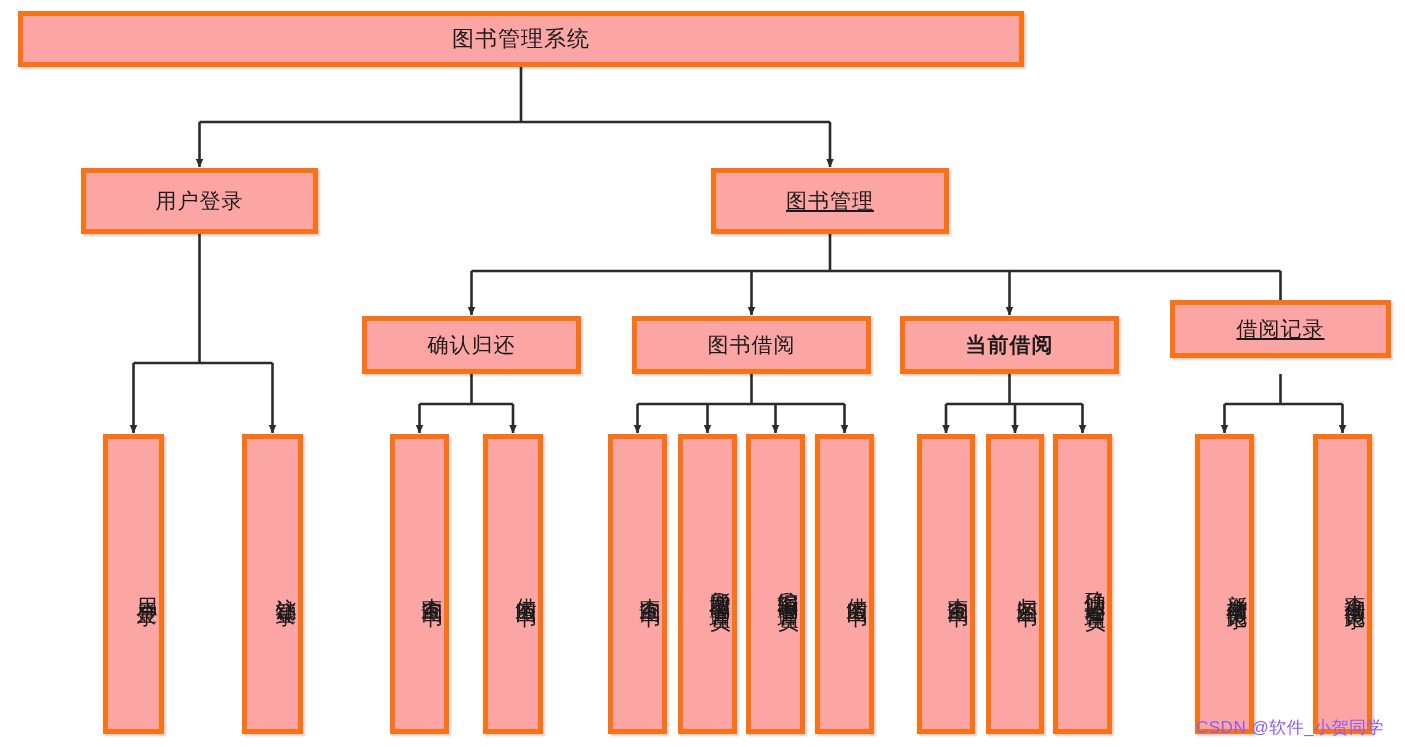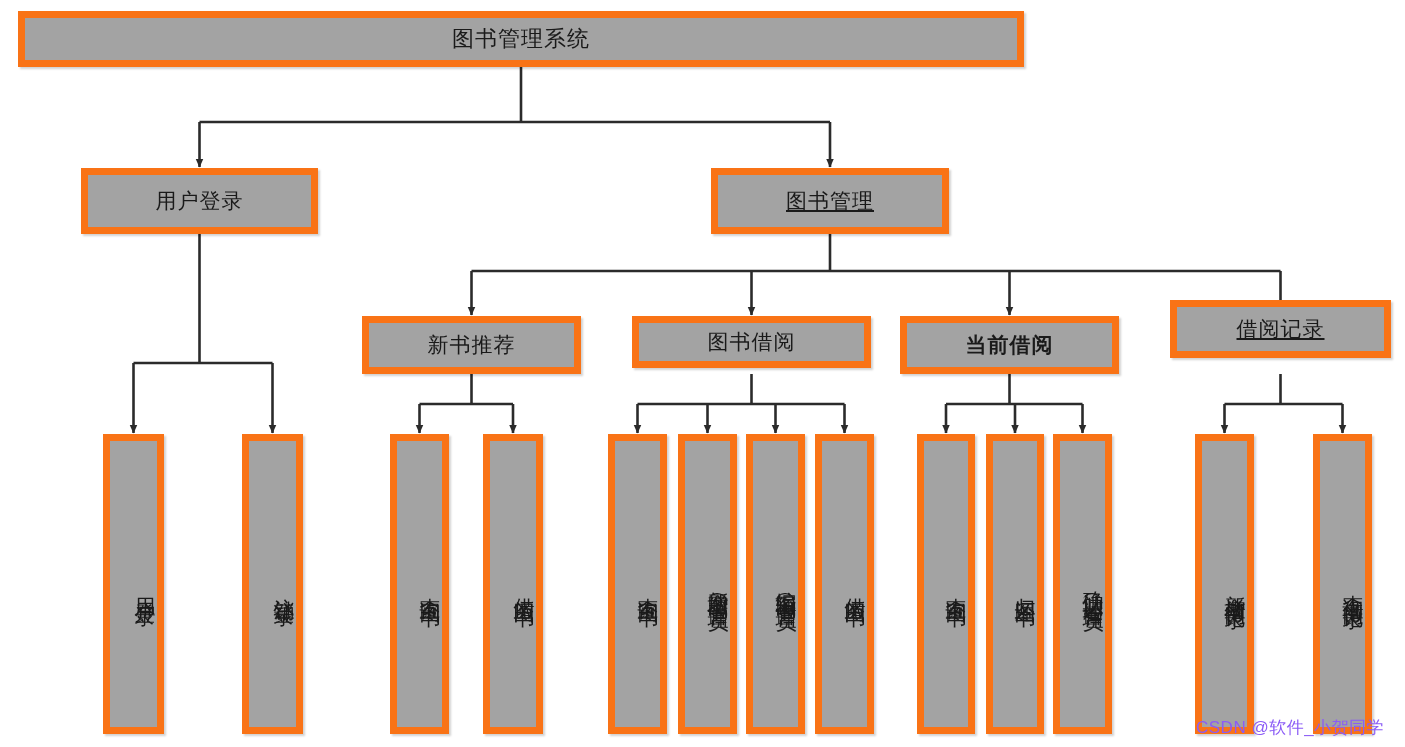--- a/index.html
+++ b/index.html
@@ -21,22 +21,22 @@
     position: absolute;
     left: 0;
     top: 0;
     width: 1405px;
     height: 747px;
     pointer-events: none;
   }
   .node {
     position: absolute;
     box-sizing: border-box;
-    background: #a3a3a3;
-    border: 7px solid #f97316;
+    background: #fca5a5;
+    border: 5px solid #f97316;
     box-shadow: 2px 2px 2px rgba(0,0,0,0.18);
     display: flex;
     align-items: center;
     justify-content: center;
     color: #1a1a1a;
   }
   .node.horizontal {
     font-size: 21px;
     letter-spacing: 1px;
     line-height: 1.2;
@@ -120,23 +120,23 @@
       <div class="node horizontal root" style="left: 18px; top: 11px; width: 1006px; height: 56px;">
         <span>图书管理系统</span>
       </div>
       <div class="node horizontal" style="left: 81px; top: 168px; width: 237px; height: 66px;">
         <span>用户登录</span>
       </div>
       <div class="node horizontal" style="left: 711px; top: 168px; width: 238px; height: 66px; text-decoration: underline;">
         <span>图书管理</span>
       </div>
       <div class="node horizontal" style="left: 362px; top: 316px; width: 219px; height: 58px;">
-        <span>新书推荐</span>
+        <span>确认归还</span>
       </div>
-      <div class="node horizontal" style="left: 632px; top: 316px; width: 239px; height: 52px;">
+      <div class="node horizontal" style="left: 632px; top: 316px; width: 239px; height: 58px;">
         <span>图书借阅</span>
       </div>
       <div class="node horizontal" style="left: 900px; top: 316px; width: 219px; height: 58px; font-weight: bold;">
         <span>当前借阅</span>
       </div>
       <div class="node horizontal" style="left: 1170px; top: 300px; width: 221px; height: 58px; text-decoration: underline;">
         <span>借阅记录</span>
       </div>
       <div class="node vertical" style="left: 103px; top: 434px; width: 61px; height: 300px;">
         <span class="vtext">用户登录</span>

